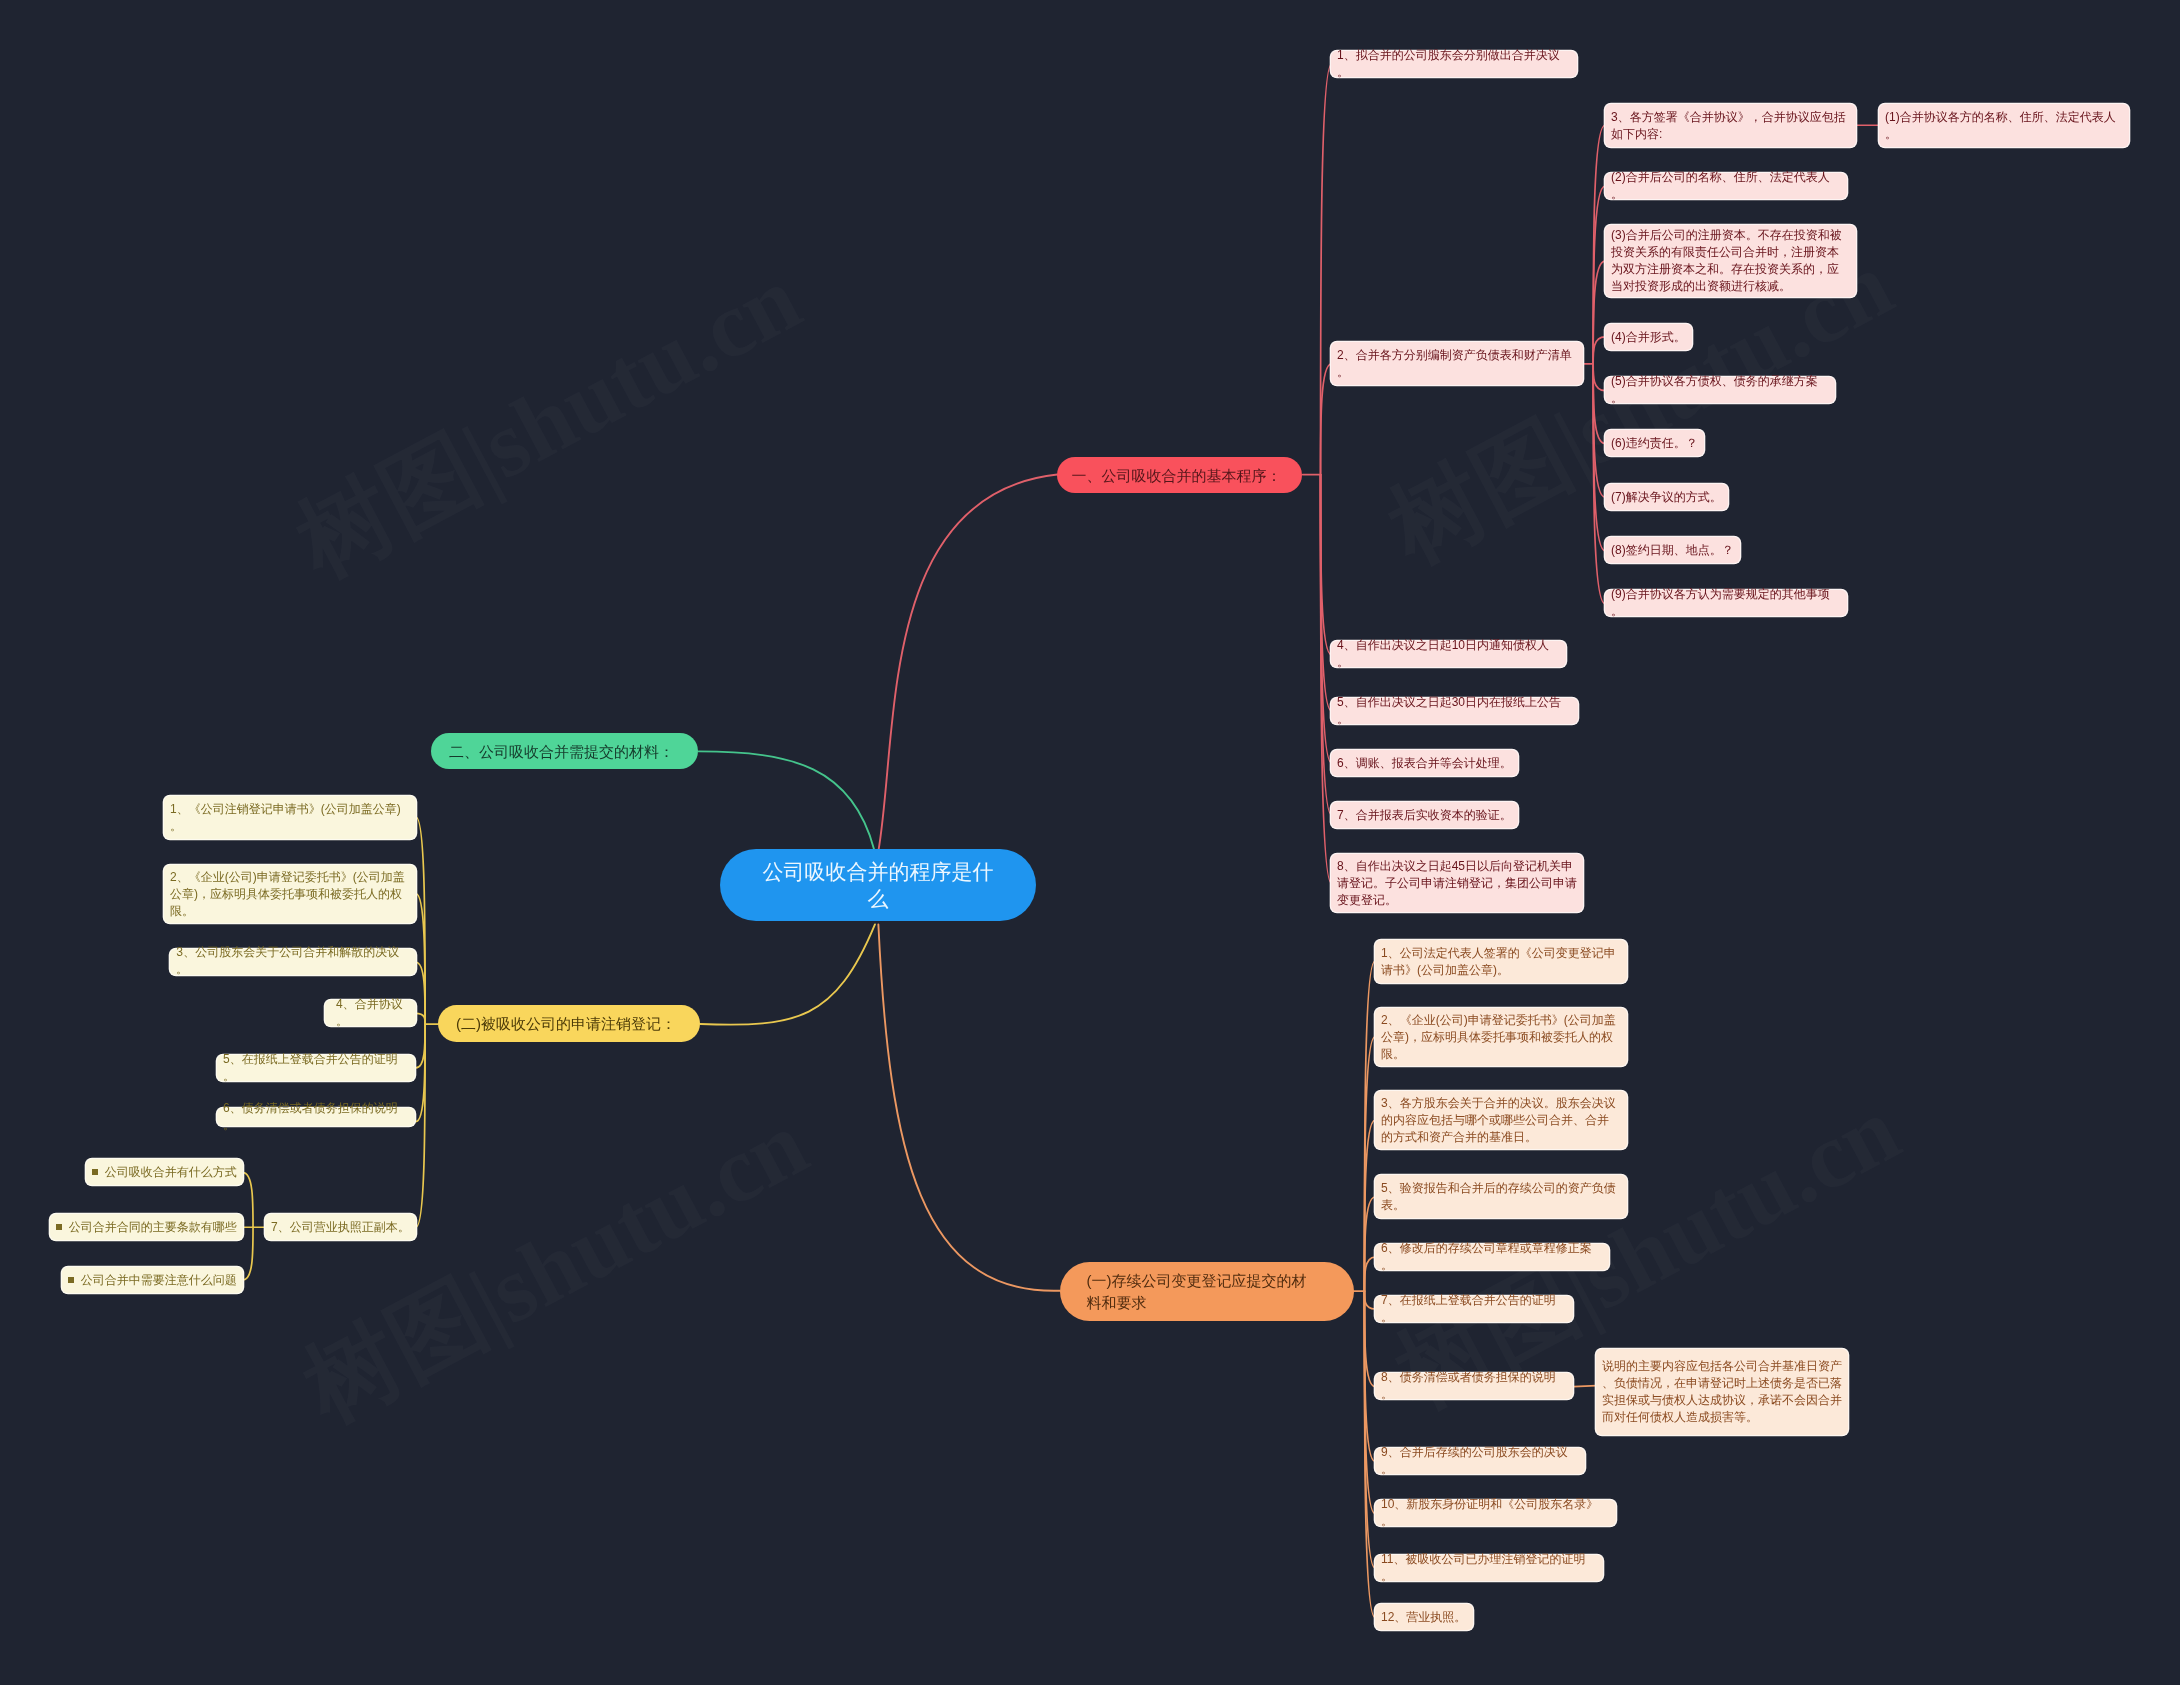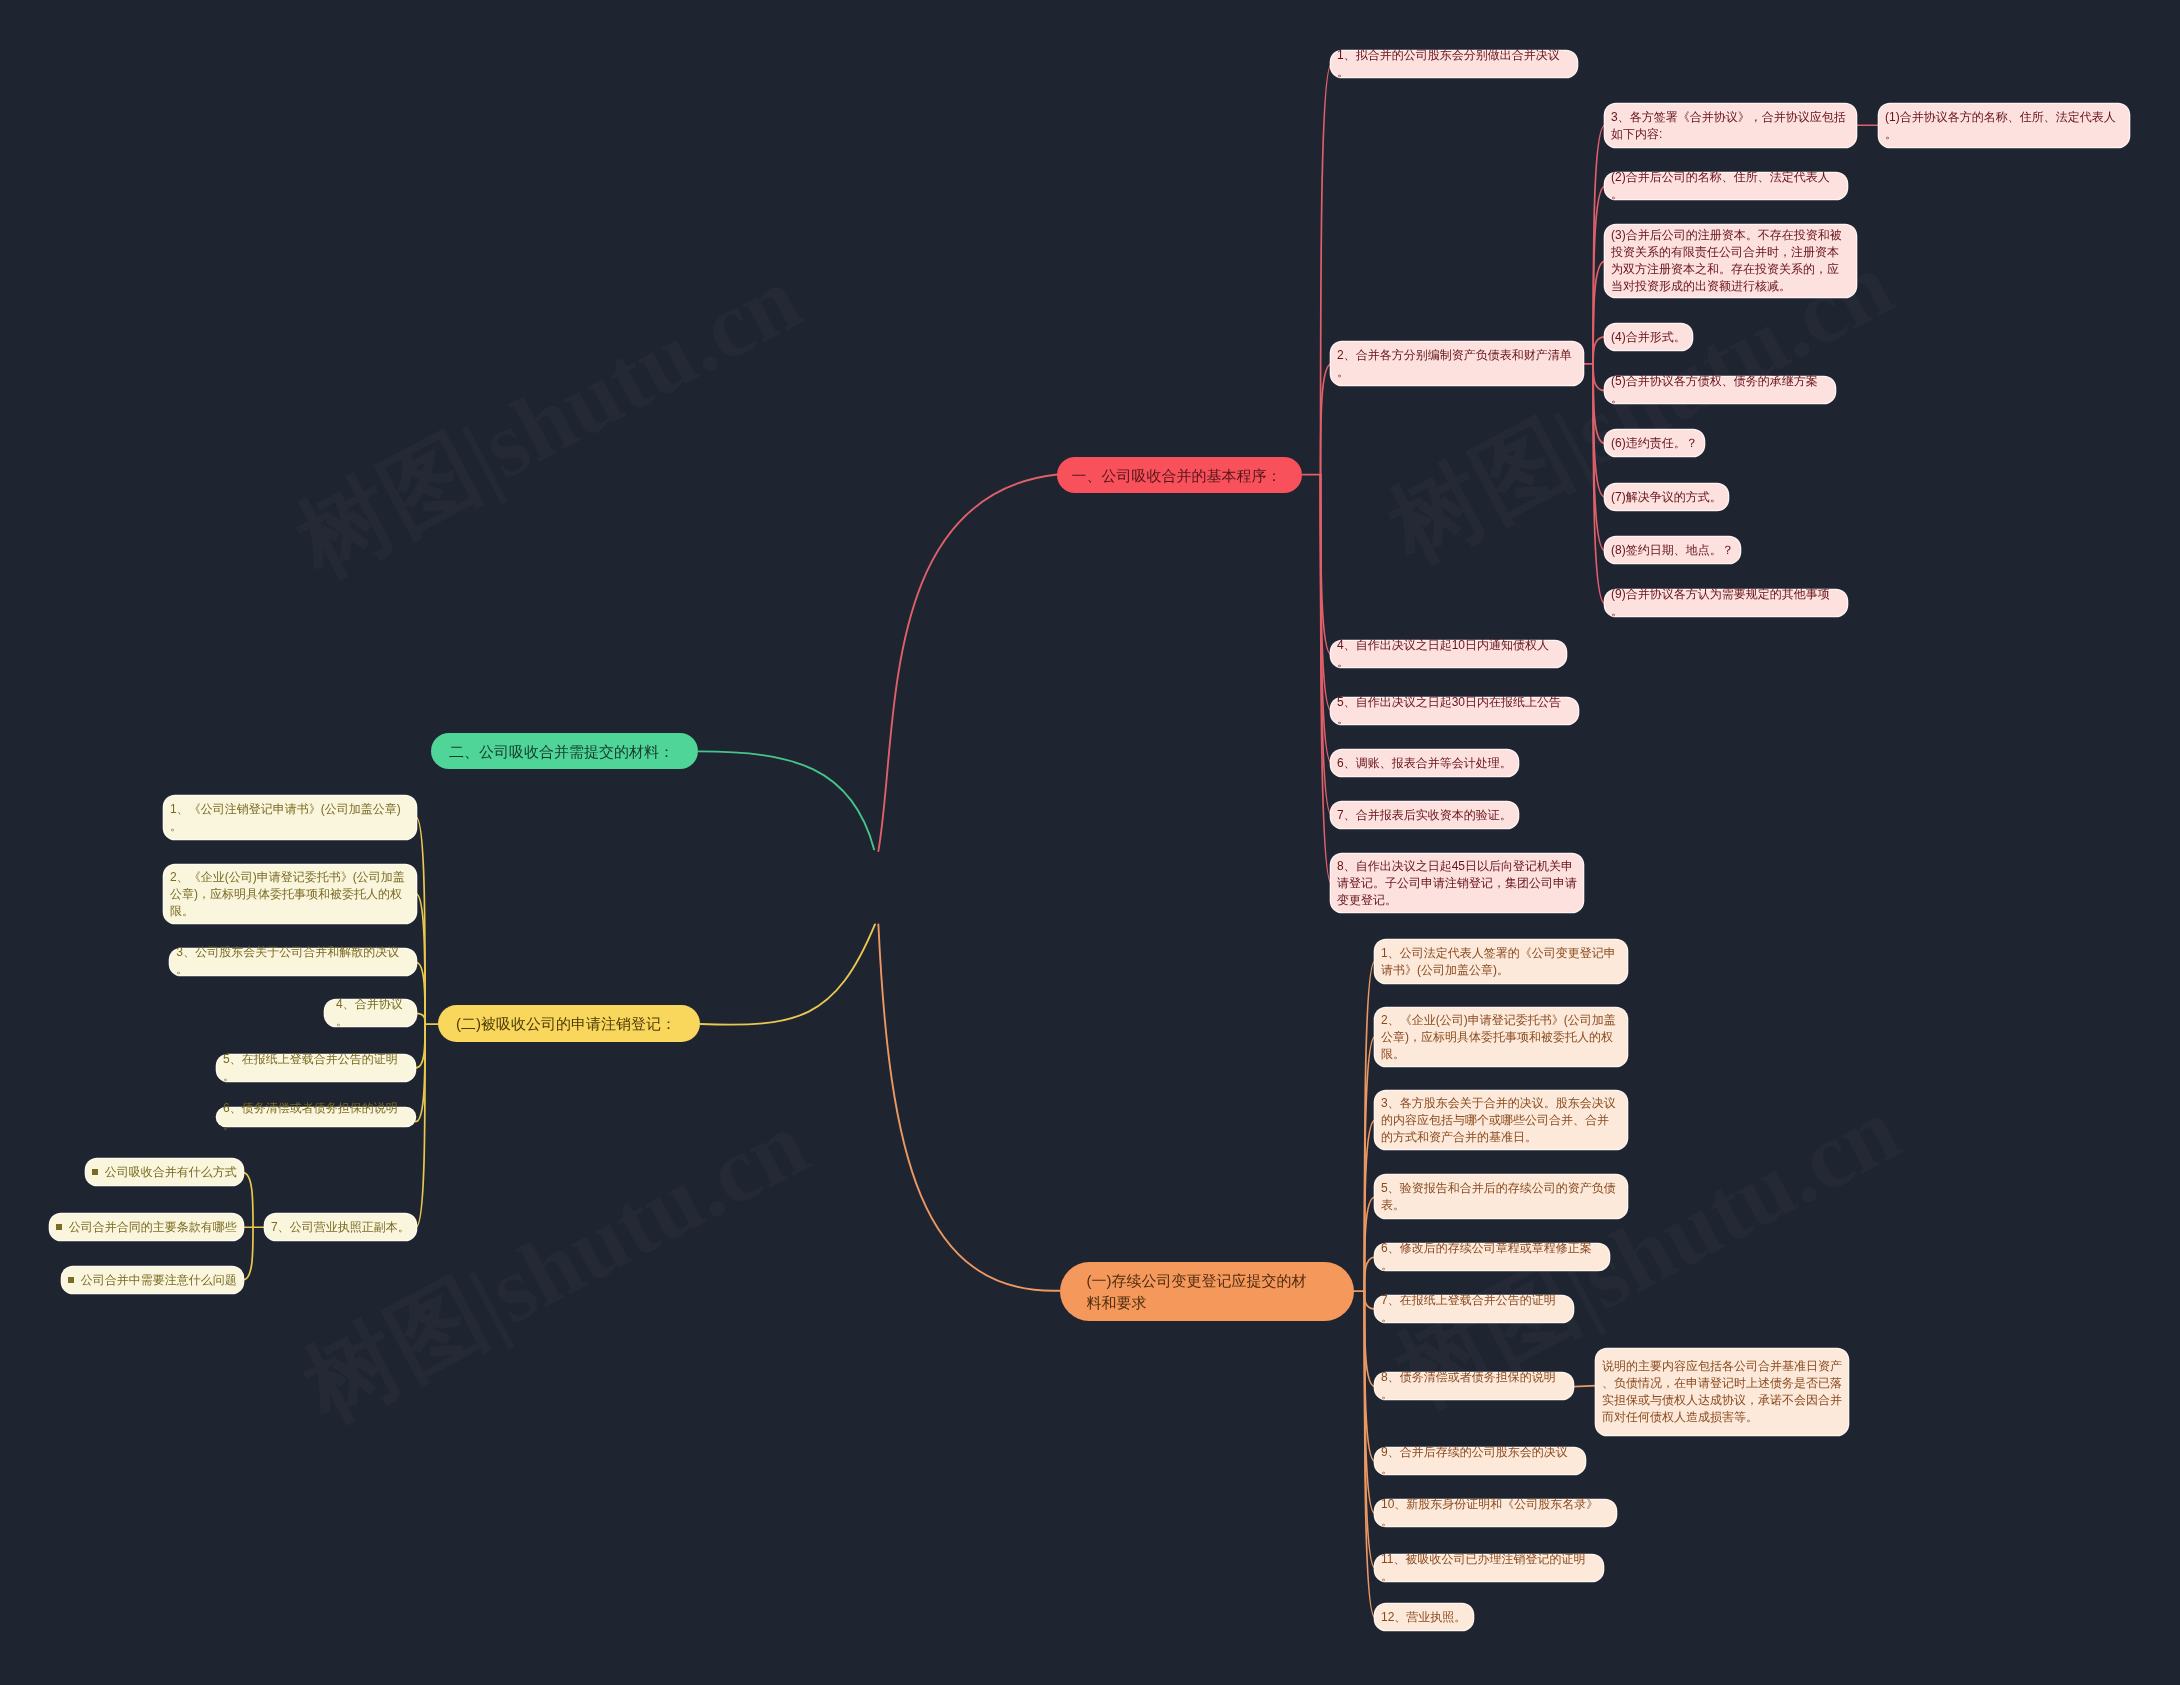--- a/index.html
+++ b/index.html
@@ -3,21 +3,21 @@
 <meta charset="utf-8">
 <title>mindmap</title>
 <style>
   html,body{margin:0;padding:0;}
   body{width:2181px;height:1686px;overflow:hidden;position:relative;
        background:#1f2431;
        font-family:"Liberation Sans",sans-serif;}
   #stage{position:absolute;left:0;top:0;width:2181px;height:1686px;}
   svg#links{position:absolute;left:0;top:0;width:2181px;height:1686px;}
   .node{position:absolute;box-sizing:border-box;display:flex;align-items:center;
-        border-radius:11px;padding:0 6px;line-height:17px;}
+        border-radius:6px;padding:0 6px;line-height:17px;}
   .node .lbl{display:block;line-break:anywhere;word-break:break-all;}
   .root{background:#1f95ef;color:#ecf7ff;border-radius:37px;
         justify-content:center;padding:0 38px;line-height:27px;}
   .b-red{background:#f9515c;color:#54161a;border-radius:19px;padding:0 14.5px;}
   .b-green{background:#4fd598;color:#153a2b;border-radius:19px;padding:0 18px;}
   .b-yellow{background:#f9d65c;color:#4b3a07;border-radius:19px;padding:0 18px;}
   .b-orange{background:#f4995b;color:#4f2b0e;border-radius:30px;padding:0 26.4px;
             line-height:22px;}
   .l-red{background:#fce1df;color:#67121a;box-shadow:0 0 0 1.3px #fdf4f3;}
   .l-yellow{background:#faf6dd;color:#7a6a22;box-shadow:0 0 0 1.3px #fdfbf0;}
@@ -81,20 +81,23 @@
 <path d="M1601.5 1515.5 C1601.5 1495.5 1601.5 1475.5 1614.0 1475.5" stroke="#ec9862" stroke-width="2.0" fill="none" stroke-linecap="round" stroke-linejoin="round"></path>
 <path d="M1601.5 1515.5 C1601.5 1526.0 1601.5 1536.5 1614.0 1536.5" stroke="#ec9862" stroke-width="2.0" fill="none" stroke-linecap="round" stroke-linejoin="round"></path>
 <path d="M1601.5 1515.5 C1601.5 1571.5 1601.5 1627.5 1614.0 1627.5" stroke="#ec9862" stroke-width="2.0" fill="none" stroke-linecap="round" stroke-linejoin="round"></path>
 <path d="M1601.5 1515.5 C1601.5 1615.5 1601.5 1715.5 1614.0 1715.5" stroke="#ec9862" stroke-width="2.0" fill="none" stroke-linecap="round" stroke-linejoin="round"></path>
 <path d="M1601.5 1515.5 C1601.5 1646.0 1601.5 1776.5 1614.0 1776.5" stroke="#ec9862" stroke-width="2.0" fill="none" stroke-linecap="round" stroke-linejoin="round"></path>
 <path d="M1601.5 1515.5 C1601.5 1678.0 1601.5 1840.5 1614.0 1840.5" stroke="#ec9862" stroke-width="2.0" fill="none" stroke-linecap="round" stroke-linejoin="round"></path>
 <path d="M1601.5 1515.5 C1601.5 1707.0 1601.5 1898.5 1614.0 1898.5" stroke="#ec9862" stroke-width="2.0" fill="none" stroke-linecap="round" stroke-linejoin="round"></path>
 <path d="M1847.0 1627.5 L1874.0 1626.5" stroke="#ec9862" stroke-width="2.0" fill="none" stroke-linecap="round" stroke-linejoin="round"></path>
 </svg>
 
+<div class="node root" style="left:720px;top:849px;width:316px;height:72px;font-size:21px;text-align:center;">
+      <span class="lbl" style="max-width:247px;">公司吸收合并的程序是什么</span>
+    </div>
 <div class="node b-red" style="left:1057px;top:457px;width:245px;height:36px;font-size:15px;text-align:left;">
       <span class="lbl" style="">一、公司吸收合并的基本程序：</span>
     </div>
 <div class="node l-red" style="left:1331px;top:51px;width:246px;height:26.4px;font-size:12px;text-align:left;">
       <span class="lbl" style="">1、拟合并的公司股东会分别做出合并决议。</span>
     </div>
 <div class="node l-red" style="left:1331px;top:342px;width:252px;height:43px;font-size:12px;text-align:left;">
       <span class="lbl" style="max-width:239px;">2、合并各方分别编制资产负债表和财产清单。</span>
     </div>
 <div class="node l-red" style="left:1605px;top:104px;width:251px;height:43px;font-size:12px;text-align:left;">

